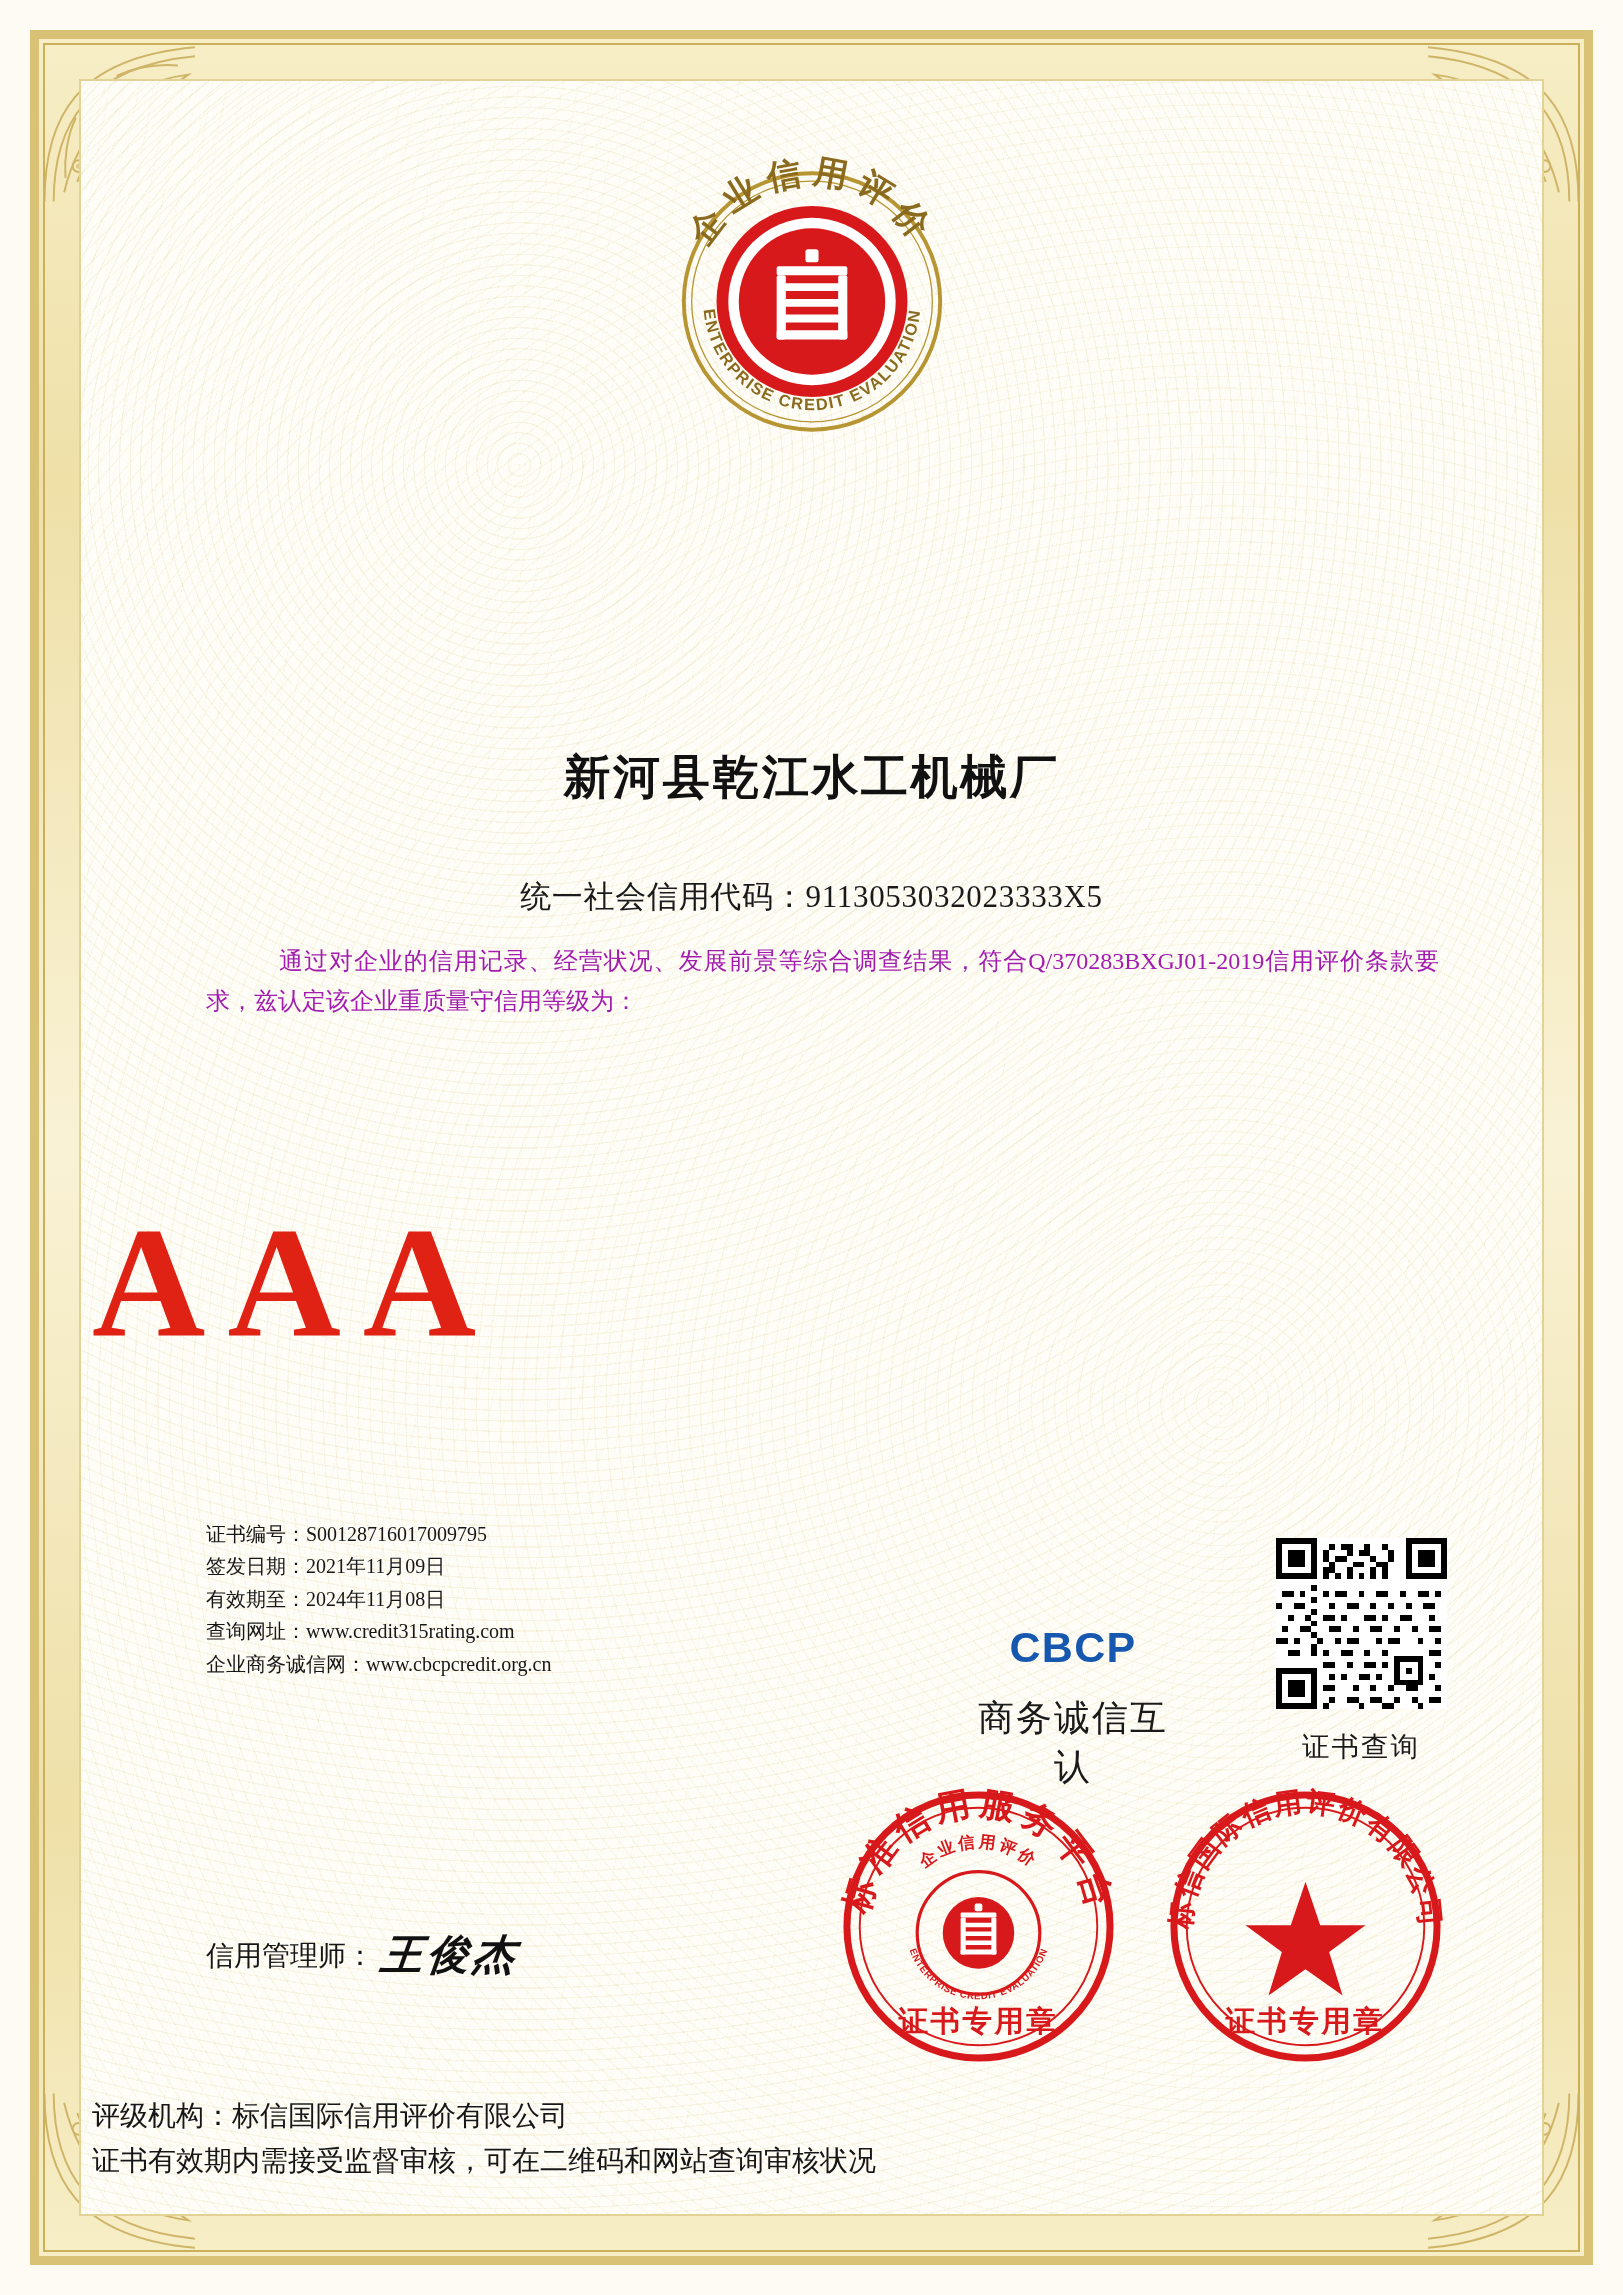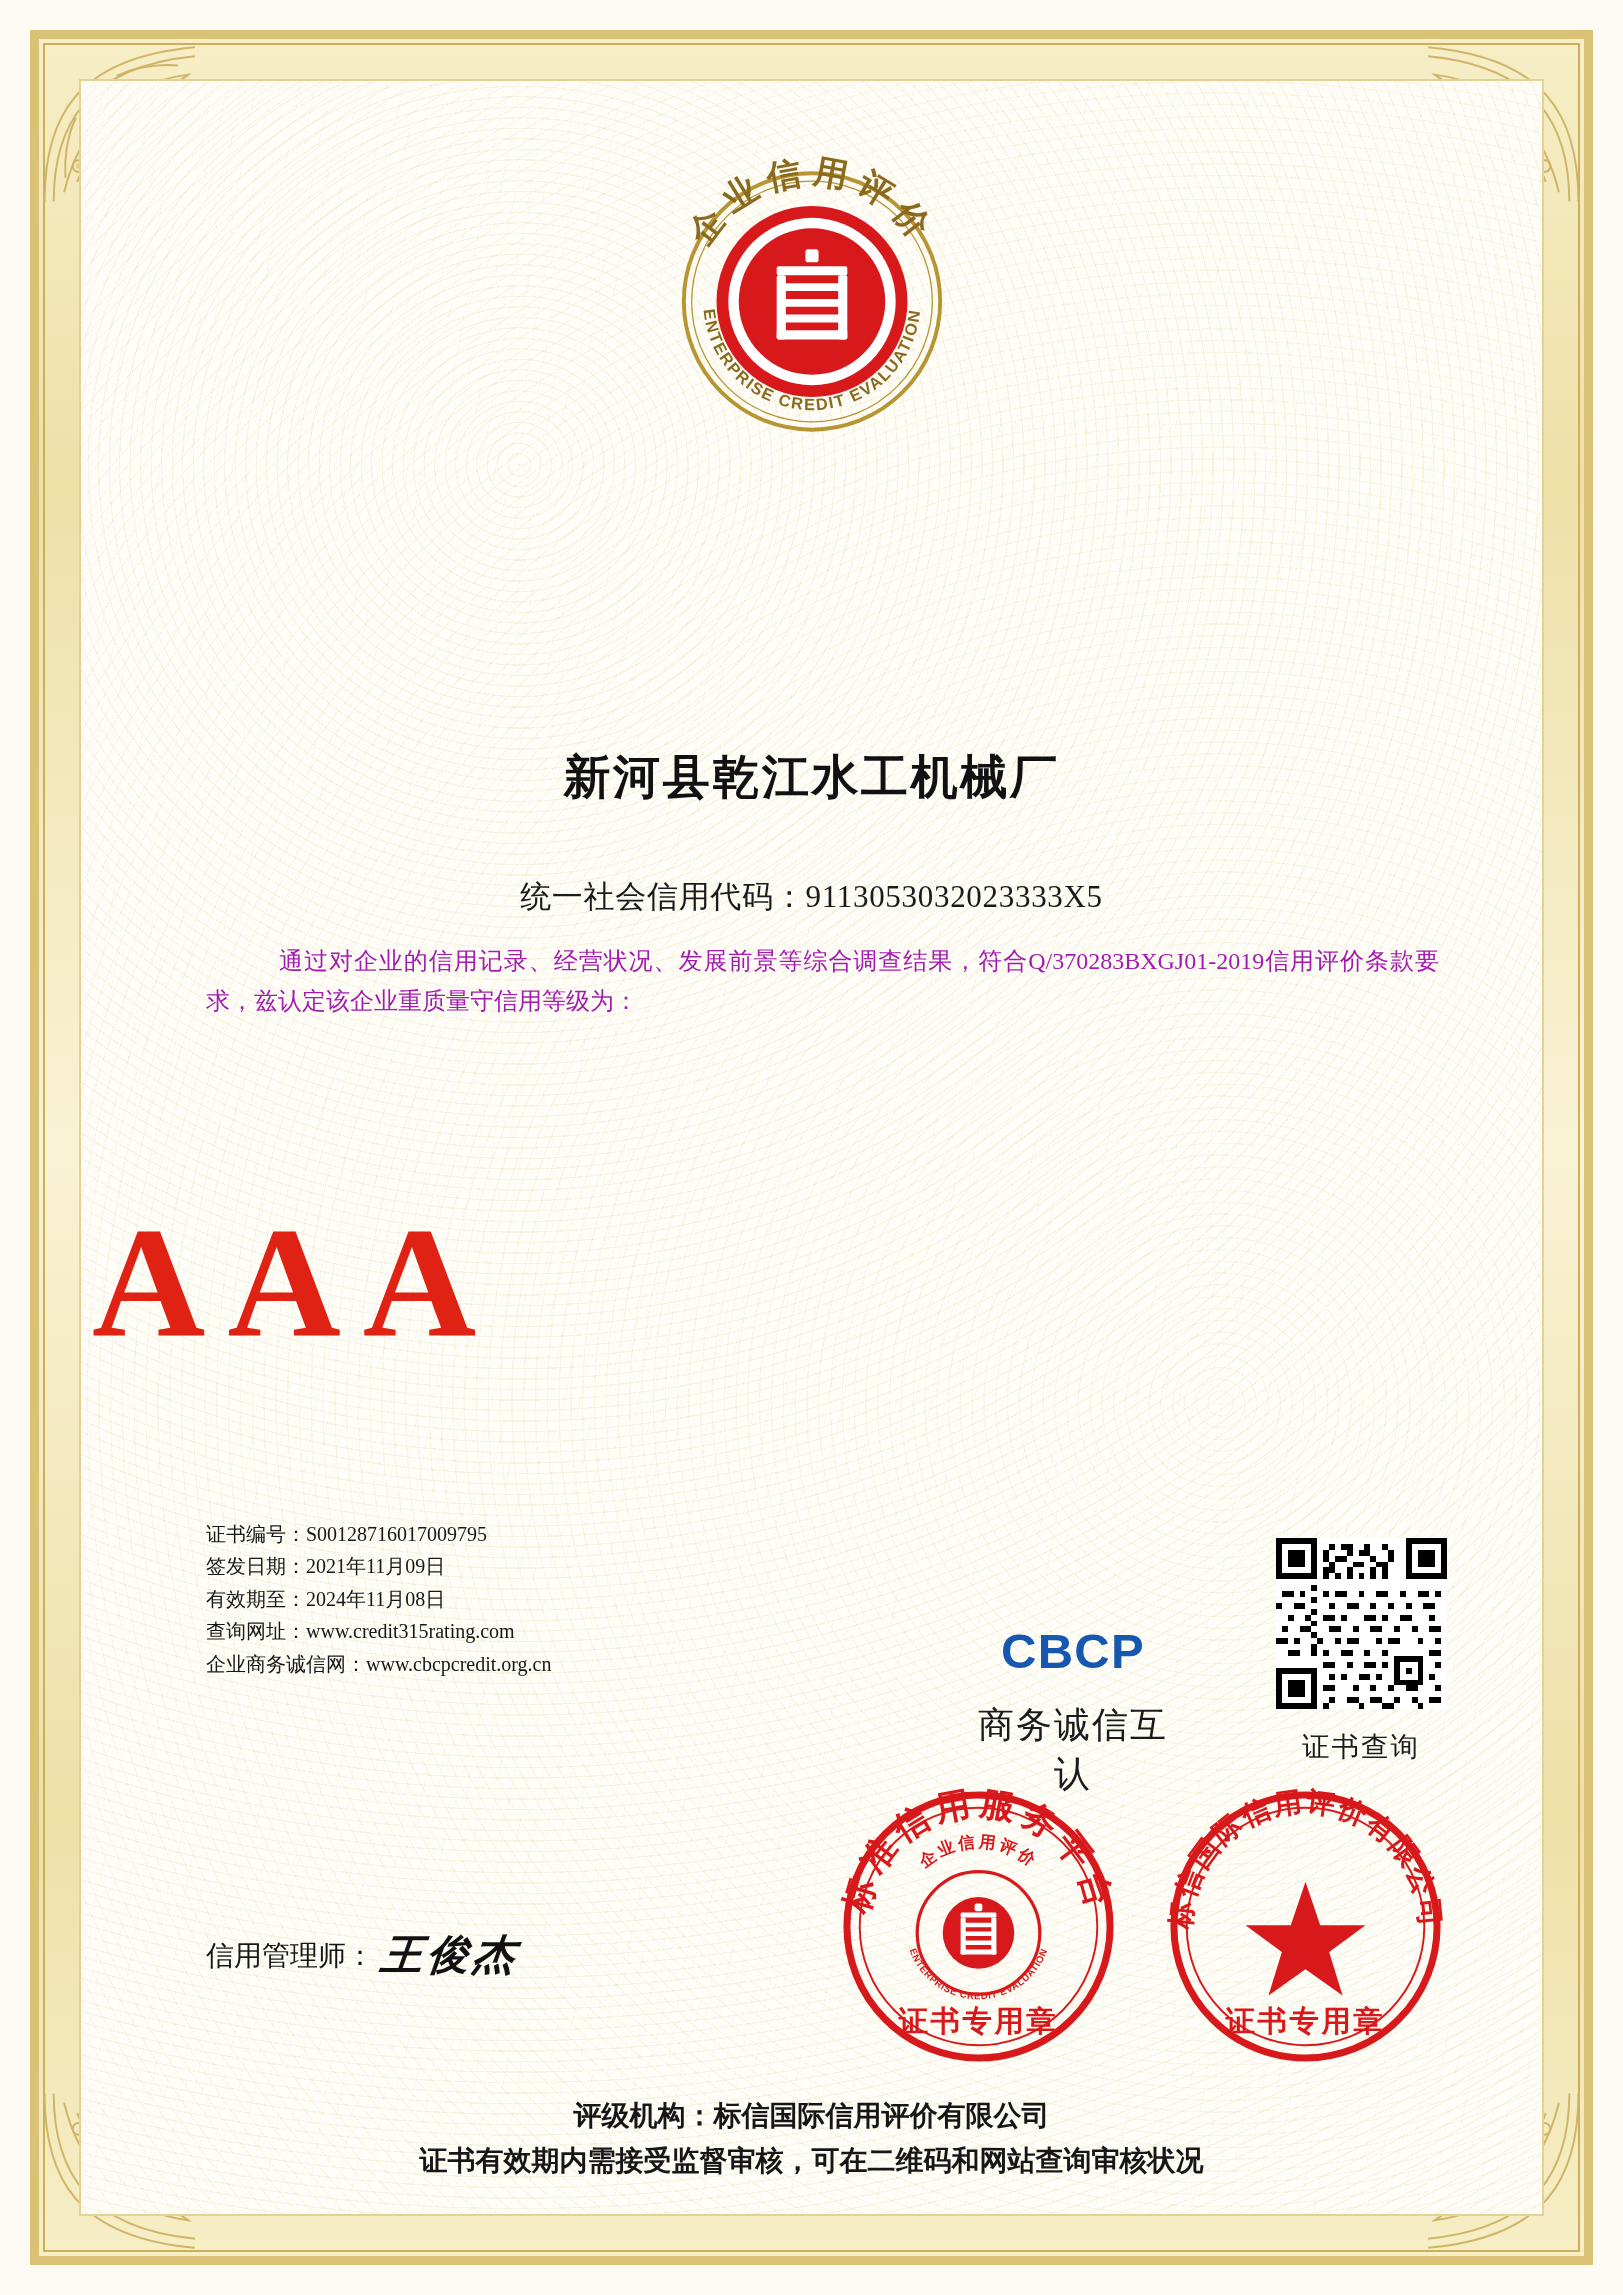--- a/index.html
+++ b/index.html
@@ -182,21 +182,21 @@
   .cbcp-logo {
     position: absolute;
     left: 870px;
     top: 1531px;
     width: 222px;
     text-align: center;
   }
   .cbcp-logo .mark {
     font-family: "Liberation Sans", sans-serif;
     font-weight: 700;
-    font-size: 49px;
+    font-size: 43px;
     color: #1657b0;
     letter-spacing: 1.3px;
   }
   .cbcp-logo .cap {
     margin-top: 22px;
     font-size: 36px;
     color: #1a1a1a;
     letter-spacing: 2px;
   }
 
@@ -228,25 +228,23 @@
     height: 281px;
   }
   .seal svg { width: 100%; height: 100%; display: block; }
   .seal-left  { left: 746px; top: 1694px; }
   .seal-right { left: 1073px; top: 1694px; }
 
   .footer {
     position: absolute;
     left: 0; right: 0;
     bottom: 19.6px;
-    text-align: center;
     font-size: 28px;
     line-height: 1.62;
     color: #161616;
-    font-weight: bold;
   }
 </style>
 </head>
 <body>
 
 <div class="page">
 
   <div class="border-outer"></div>
 
   <div class="corner tl">

